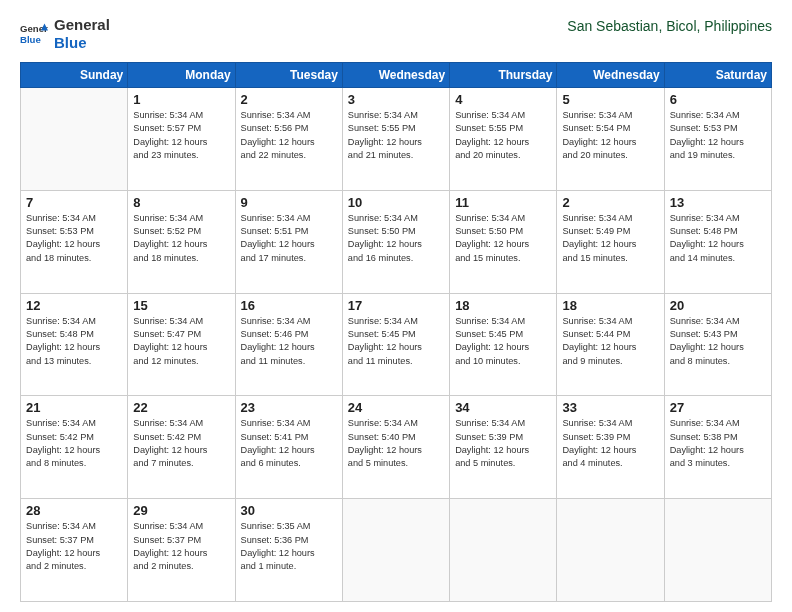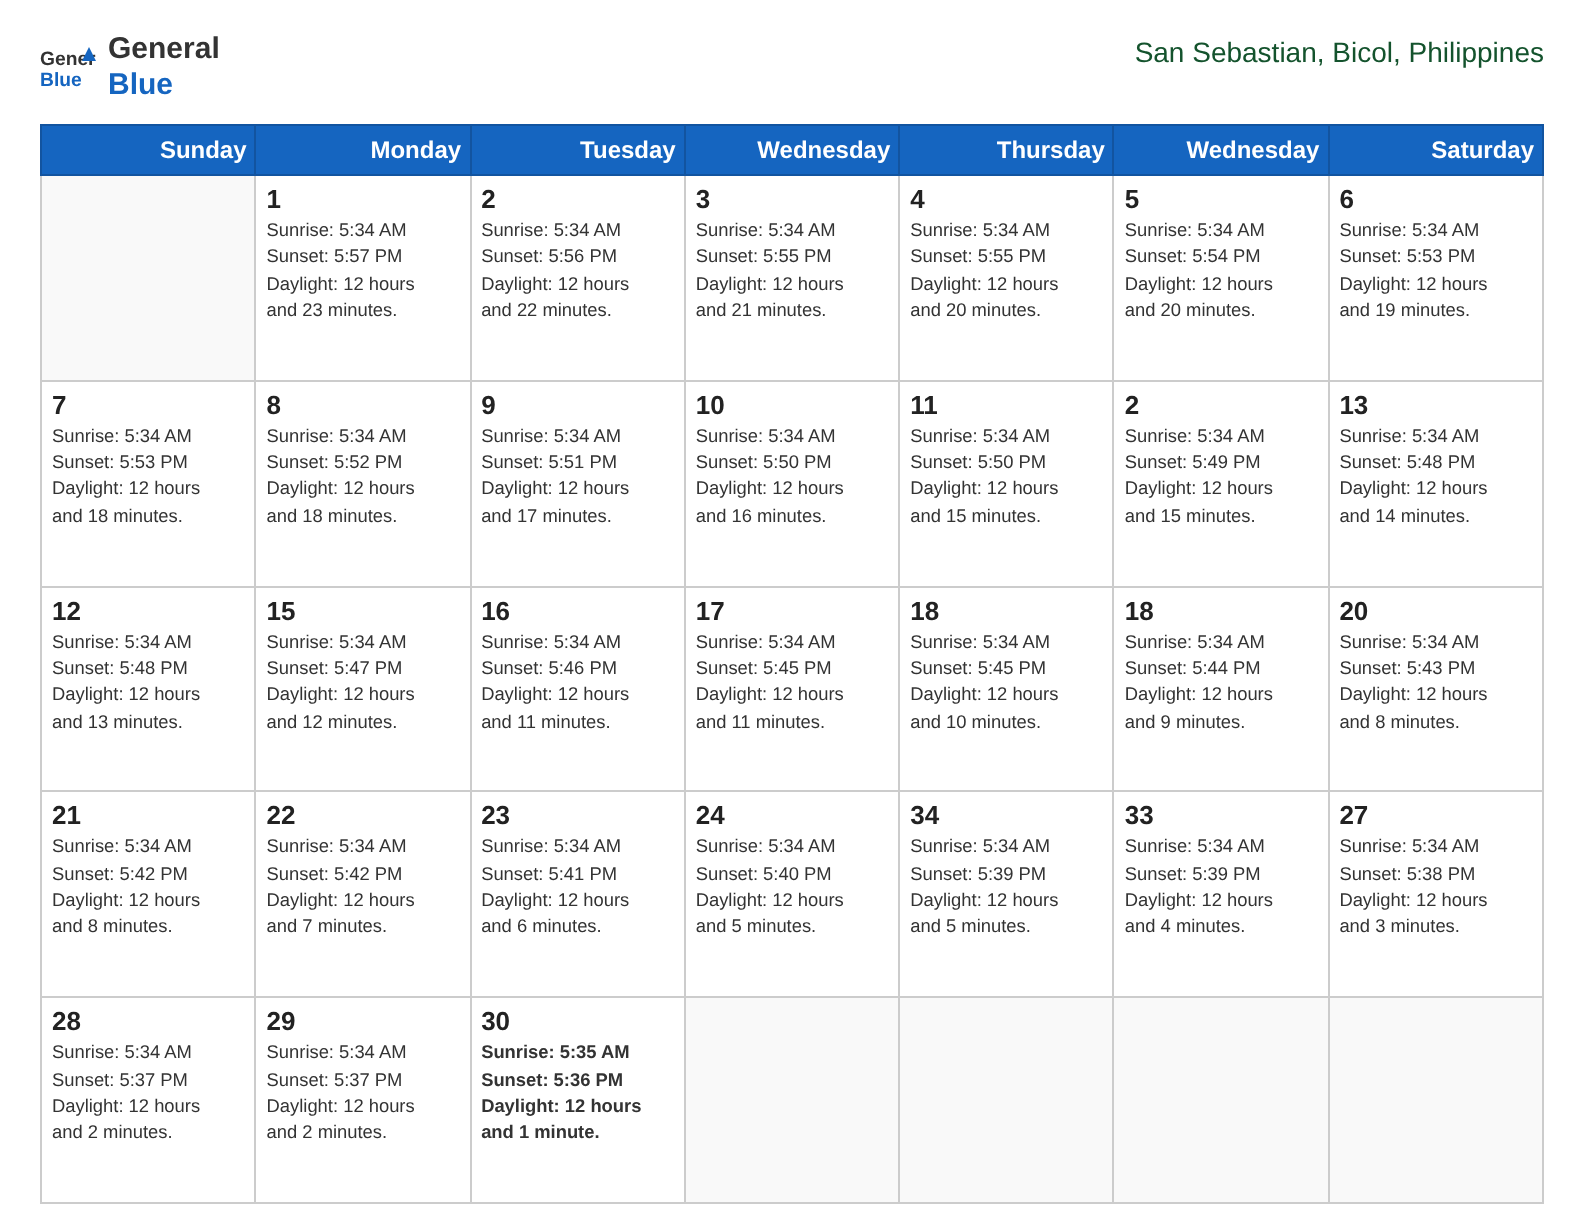--- a/index.html
+++ b/index.html
@@ -332,21 +332,21 @@
           </td>
           <td>
             <span class="day-number">29</span>
             <div class="day-info" style="white-space: pre-line;">Sunrise: 5:34 AM
 Sunset: 5:37 PM
 Daylight: 12 hours
 and 2 minutes.</div>
           </td>
           <td>
             <span class="day-number">30</span>
-            <div class="day-info" style="white-space: pre-line; font-weight: bold;">Sunrise: 5:35 AM
+            <div class="day-info" style="white-space: pre-line;">Sunrise: 5:35 AM
 Sunset: 5:36 PM
 Daylight: 12 hours
 and 1 minute.</div>
           </td>
           <td class="empty"></td>
           <td class="empty"></td>
           <td class="empty"></td>
           <td class="empty"></td>
         </tr>
       </tbody>

